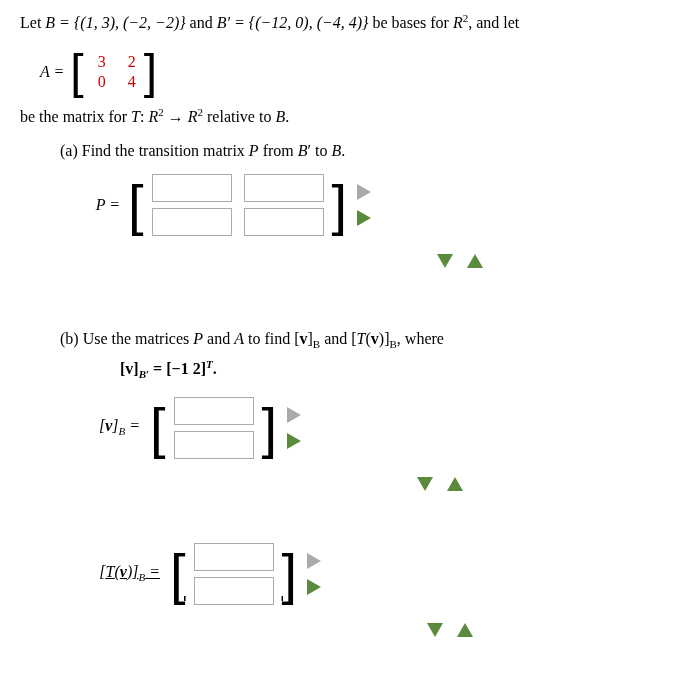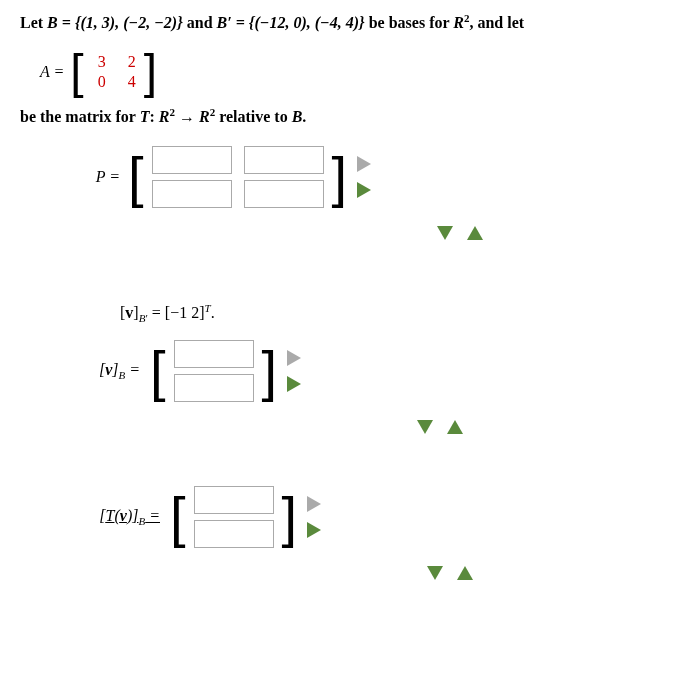--- a/index.html
+++ b/index.html
@@ -9,21 +9,20 @@
       background: #fff;
       color: #000;
       width: 700px;
       min-height: 681px;
       padding: 10px 20px;
     }
 
     .problem-text {
       line-height: 1.6;
       margin-bottom: 8px;
-      font-weight: bold;
     }
 
     .matrix-A-container {
       display: inline-flex;
       align-items: center;
       margin: 4px 0 4px 20px;
     }
 
     .matrix-bracket-left, .matrix-bracket-right {
       font-size: 48px;
@@ -182,20 +181,21 @@
       cursor: pointer;
     }
 
     .part-label {
       margin: 12px 0 8px 0;
     }
 
     .vb-prime {
       margin: 6px 0 10px 60px;
       font-size: 16px;
+      font-weight: bold;
     }
 
     sub, sup {
       font-size: 11px;
     }
 
     .part-b-section {
       margin-top: 16px;
     }
 
@@ -228,20 +228,23 @@
   <span class="matrix-bracket-right">]</span>
 </div>
 
 
 <div class="problem-text" style="margin-top:4px;">
   <span>be the matrix for  <i>T</i>: <i>R</i><sup>2</sup> → <i>R</i><sup>2</sup> relative to <i>B</i>.</span>
 </div>
 
 
 <div class="section">
+  <div class="part-label">
+    <span>(a) Find the transition matrix <i>P</i> from <i>B</i>′ to <i>B</i>.</span>
+  </div>
 
   <div class="matrix-row" style="margin-left: 20px;">
     <span class="matrix-label" style="font-style:italic; margin-right:8px;"><i>P</i> =</span>
     <div class="matrix-input-container">
       <span class="bracket-left-input">[</span>
       <div class="matrix-inputs-2x2">
         <input class="matrix-input" type="text" value="" style="">
         <input class="matrix-input" type="text" value="" style="">
         <input class="matrix-input" type="text" value="" style="">
         <input class="matrix-input" type="text" value="" style="">
@@ -266,20 +269,23 @@
       <div class="arrow-up-green"></div>
     </button>
   </div>
 </div>
 
 <div class="spacer"></div>
 <div class="spacer"></div>
 
 
 <div class="section part-b-section">
+  <div class="part-label">
+    <span>(b) Use the matrices <i>P</i> and <i>A</i> to find [<b>v</b>]<sub>B</sub> and [<i>T</i>(<b>v</b>)]<sub>B</sub>, where</span>
+  </div>
 
   <div class="vb-prime">
     <span>[<b>v</b>]<sub><i>B</i>′</sub> = [−1  2]<sup><i>T</i></sup>.</span>
   </div>
 
   <div class="matrix-row" style="margin-left: 10px; ">
     <span class="matrix-label" style="min-width:70px; font-style:italic;">[<b>v</b>]<sub><i>B</i></sub> =</span>
     <div class="matrix-input-container">
       <span class="bracket-left-input">[</span>
       <div class="matrix-inputs-2x1">

